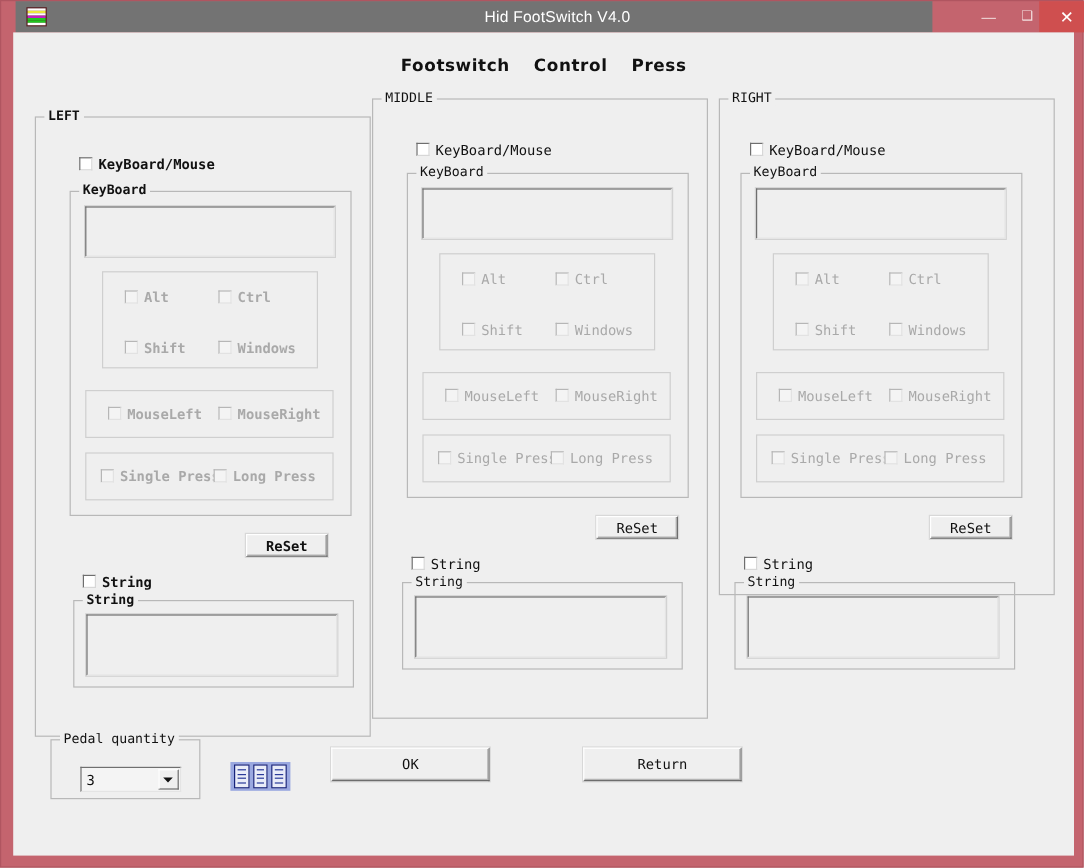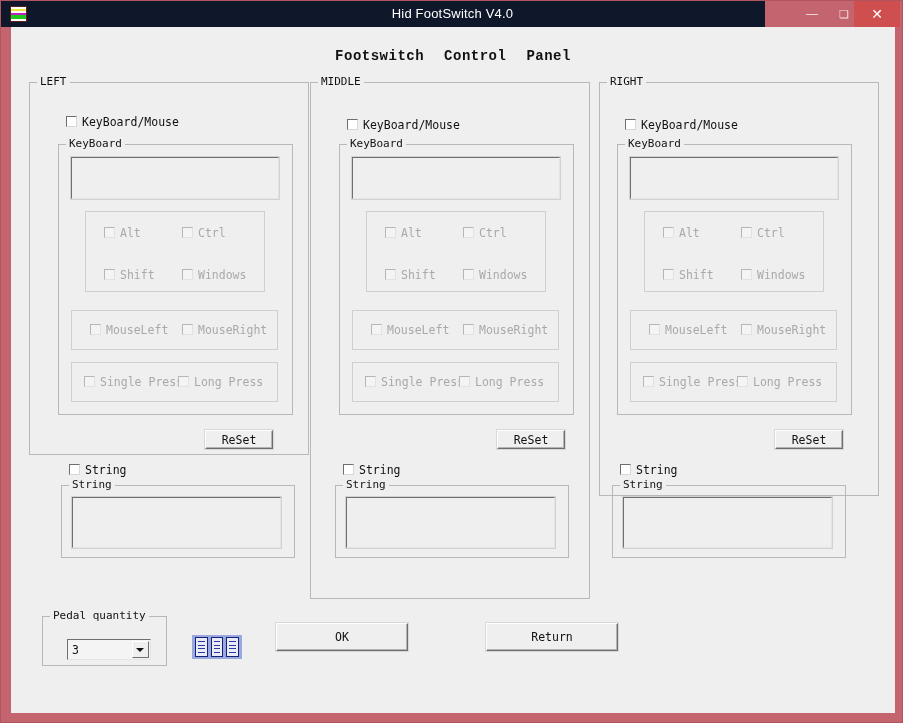--- a/index.html
+++ b/index.html
@@ -20,24 +20,24 @@
     left: 0; top: 0;
     width: 903px;
     height: 723px;
     box-sizing: border-box;
     background: #c4646e;
     border: 1px solid #b05560;
   }
 
   #titlebar {
     position: absolute;
-    left: 0; top: 0;
+    left: 12px; top: 0;
     width: 764px;
     height: 26px;
-    background: #0f172a;
+    background: #737373;
   }
   #app-icon {
     position: absolute;
     left: 9px; top: 5px;
     width: 17px; height: 16px;
     background: #5a1f24;
     box-sizing: border-box;
     padding: 1px;
   }
   #app-icon .stripe { height: 2px; width: 100%; }
@@ -96,21 +96,21 @@
     left: 0;
     top: 20px;
     width: 884px;
     text-align: center;
     font-family: "DejaVu Sans", "Liberation Sans", sans-serif;
     font-size: 14px;
     font-weight: bold;
     color: #111111;
     letter-spacing: 0.5px;
   }
-  #panel-title span { margin: 0 10px; font-family: Liberation Mono, monospace; }
+  #panel-title span { margin: 0 10px; }
 
   
   .gb {
     position: absolute;
     box-sizing: border-box;
     border: 1px solid #b8b8b8;
     background: transparent;
   }
   .gb > .gb-label {
     position: absolute;
@@ -293,24 +293,24 @@
       <div class="glyph">❑</div>
     </div>
     <div class="winbtn" id="btn-close">
       <div class="glyph">✕</div>
     </div>
   </div>
 
   <div id="client">
 
     <div id="panel-title">
-      <span>Footswitch</span><span>Control</span><span>Panel</span>
-    </div>
-
-    <div class="gb" style="left:18px; top:55px; width:280px; height:373px;">
+      <span>Footswitch</span><span>Control</span><span>Press</span>
+    </div>
+
+    <div class="gb" style="left:18px; top:70px; width:280px; height:517px;font-weight:bold;">
       <div class="gb-label">LEFT</div>
 
       <div class="cb" style="left:36px; top:33px;">
         <span class="box"></span><span>KeyBoard/Mouse</span>
       </div>
 
       <div class="gb" style="left:28px; top:61px; width:235px; height:271px;">
         <div class="gb-label">KeyBoard</div>
 
         <div class="field outlined" style="left:12px; top:12px; width:208px; height:42px;"></div>

